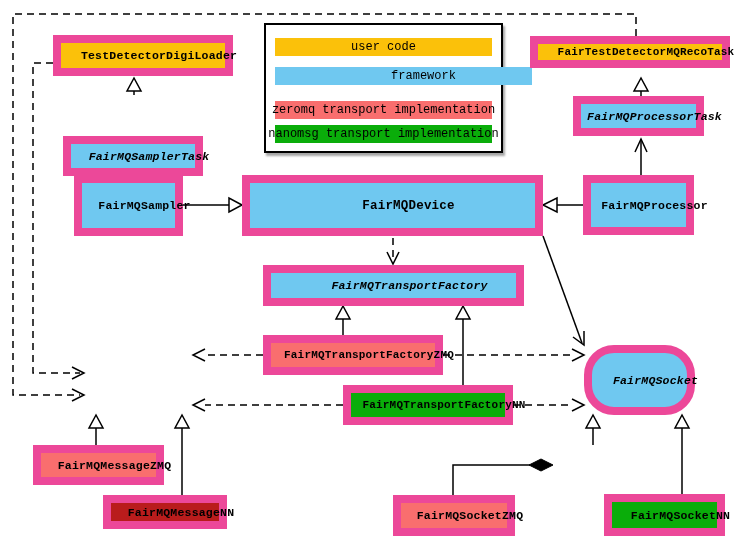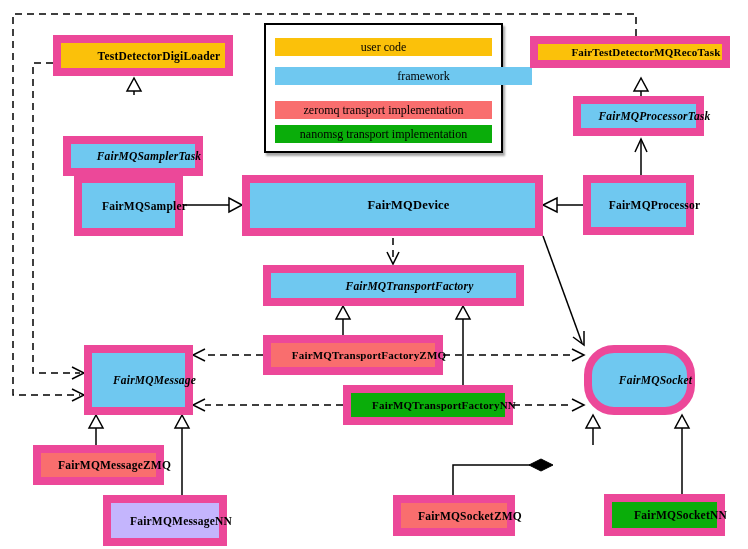--- a/index.html
+++ b/index.html
@@ -1,18 +1,18 @@
 <!DOCTYPE html>
 <html><head>
 <meta charset="utf-8">
 <style>
   html,body{margin:0;padding:0;background:#fff;}
   #canvas{
     position:relative;width:748px;height:549px;background:#ffffff;
-    font-family:Liberation Serif, serif;overflow:hidden;
+    font-family:Liberation Mono, monospace;overflow:hidden;
   }
   #edges{position:absolute;left:0;top:0;width:748px;height:549px;}
   .node{
     position:absolute;box-sizing:border-box;border:8px solid #ec4899;
     display:flex;align-items:center;justify-content:center;text-align:center;
     font-weight:bold;font-size:11.5px;letter-spacing:.2px;color:#000;
     white-space:nowrap;z-index:2;padding-left:32px;
   }
   .node.abstract{font-style:italic;}
   #legend{
@@ -165,26 +165,25 @@
   <div class="node" style="left: 242px; top: 175px; width: 301px; height: 61px; font-size: 12.5px; background-color: rgb(111, 200, 240);">FairMQDevice</div>
 
   <div class="node" style="left: 583px; top: 175px; width: 111px; height: 60px; background-color: rgb(111, 200, 240);">FairMQProcessor</div>
 
   <div class="node abstract" style="left: 263px; top: 265px; width: 261px; height: 41px; background-color: rgb(111, 200, 240);">FairMQTransportFactory</div>
 
   <div class="node" style="left: 263px; top: 335px; width: 180px; height: 40px; font-size: 11px; background-color: rgb(249, 110, 110);">FairMQTransportFactoryZMQ</div>
 
   <div class="node" style="left: 343px; top: 385px; width: 170px; height: 40px; font-size: 11px; background-color: rgb(10, 173, 10); text-align: center;">FairMQTransportFactoryNN</div>
 
-  <div class="node abstract" style="left: 84px; top: 345px; width: 109px; height: 70px; background-color: rgb(111, 200, 240);">FairMQMessage</div>
 
   <div class="node abstract" style="left: 584px; top: 345px; width: 111px; height: 70px; background-color: rgb(111, 200, 240); border-radius: 30px;">FairMQSocket</div>
 
   <div class="node" style="left: 33px; top: 445px; width: 131px; height: 40px; background-color: rgb(249, 110, 110);">FairMQMessageZMQ</div>
 
-  <div class="node" style="left: 103px; top: 495px; width: 124px; height: 51px; background-color: #c4b5fd;">FairMQMessageNN</div>
+  <div class="node" style="left: 103px; top: 495px; width: 124px; height: 34px; background-color: #b91c1c;">FairMQMessageNN</div>
 
   <div class="node" style="left: 393px; top: 495px; width: 122px; height: 41px; background-color: rgb(249, 110, 110);">FairMQSocketZMQ</div>
 
 
   <div class="node" style="left: 604px; top: 494px; width: 121px; height: 42px; background-color: rgb(10, 173, 10);">FairMQSocketNN</div>
 
 </div>
 
 </body></html>

